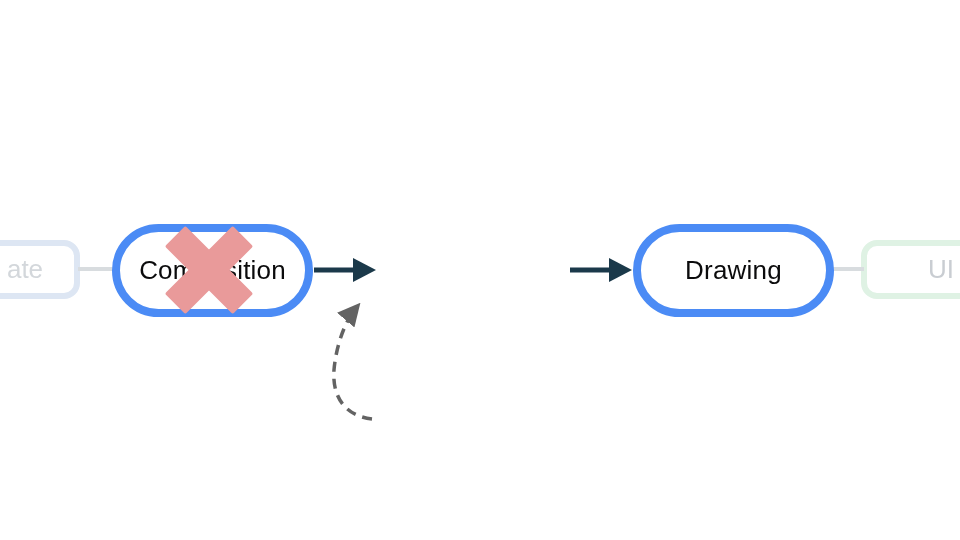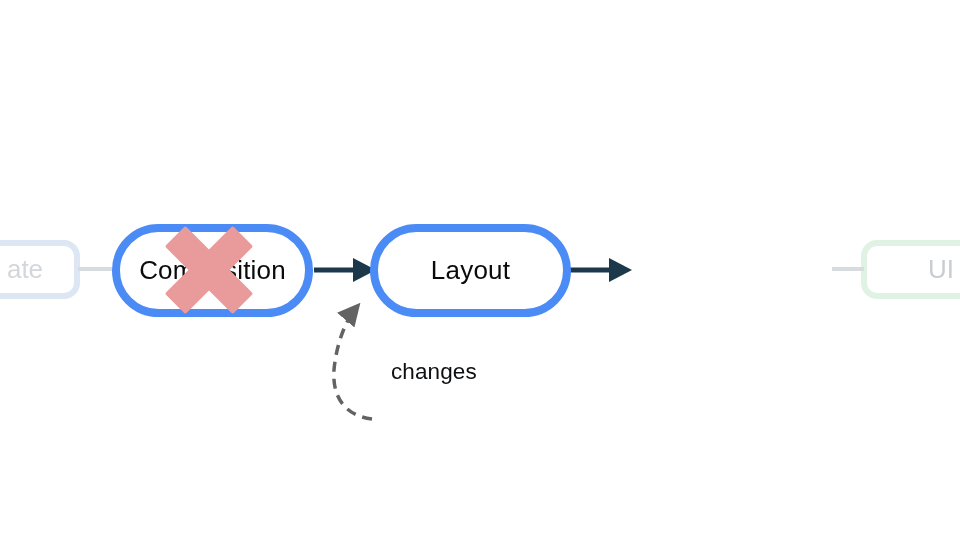--- a/index.html
+++ b/index.html
@@ -132,26 +132,25 @@
 
   <div class="pill pill-main pill-composition">
     <span>Composition</span>
   </div>
 
   <div class="xmark">
     <div class="bar bar1"></div>
     <div class="bar bar2"></div>
   </div>
 
-  <div class="pill pill-main pill-layout">
-    <span>Layout</span>
+
+  <div class="pill pill-main pill-drawing">
+    <span>Drawing</span>
   </div>
-
 
   <div class="pill pill-side pill-ui">
     <span>UI</span>
   </div>
 
   <div class="caption">
-    <div>changes</div>
   </div>
 
 </div>
 
 </body></html>

